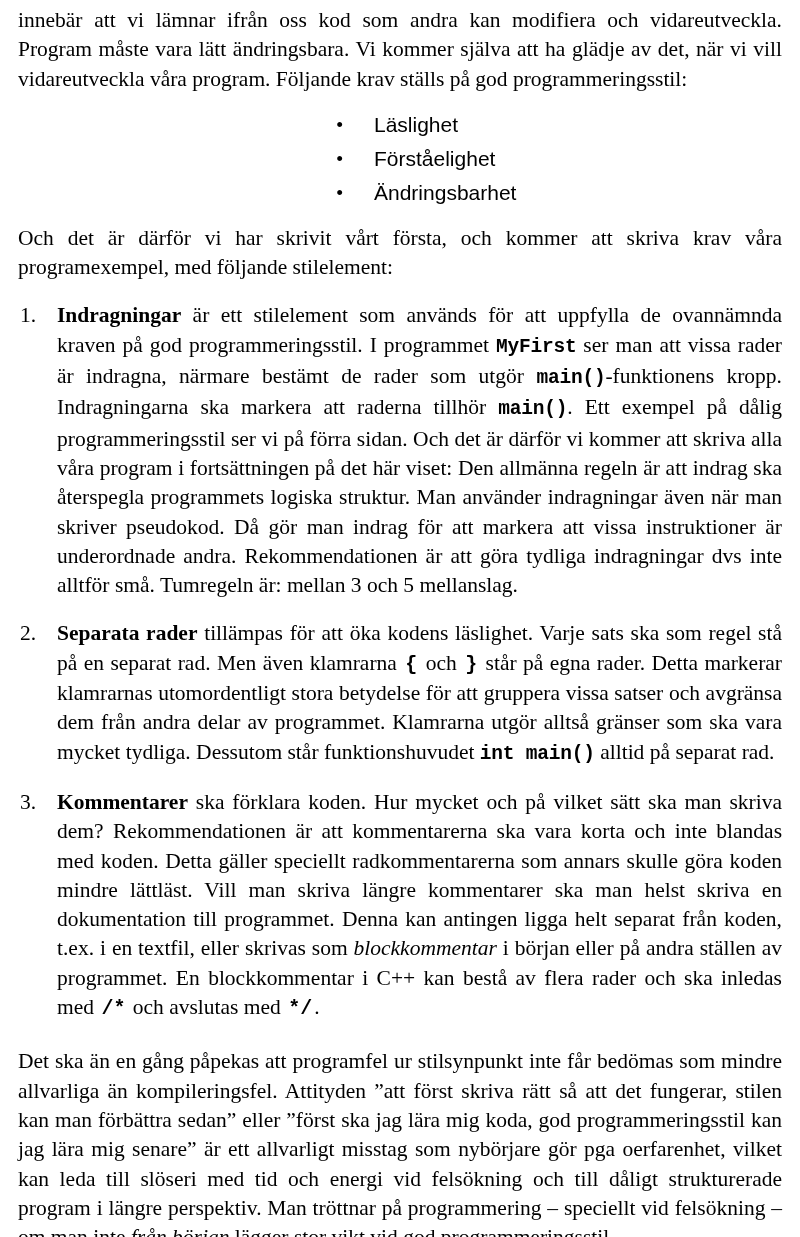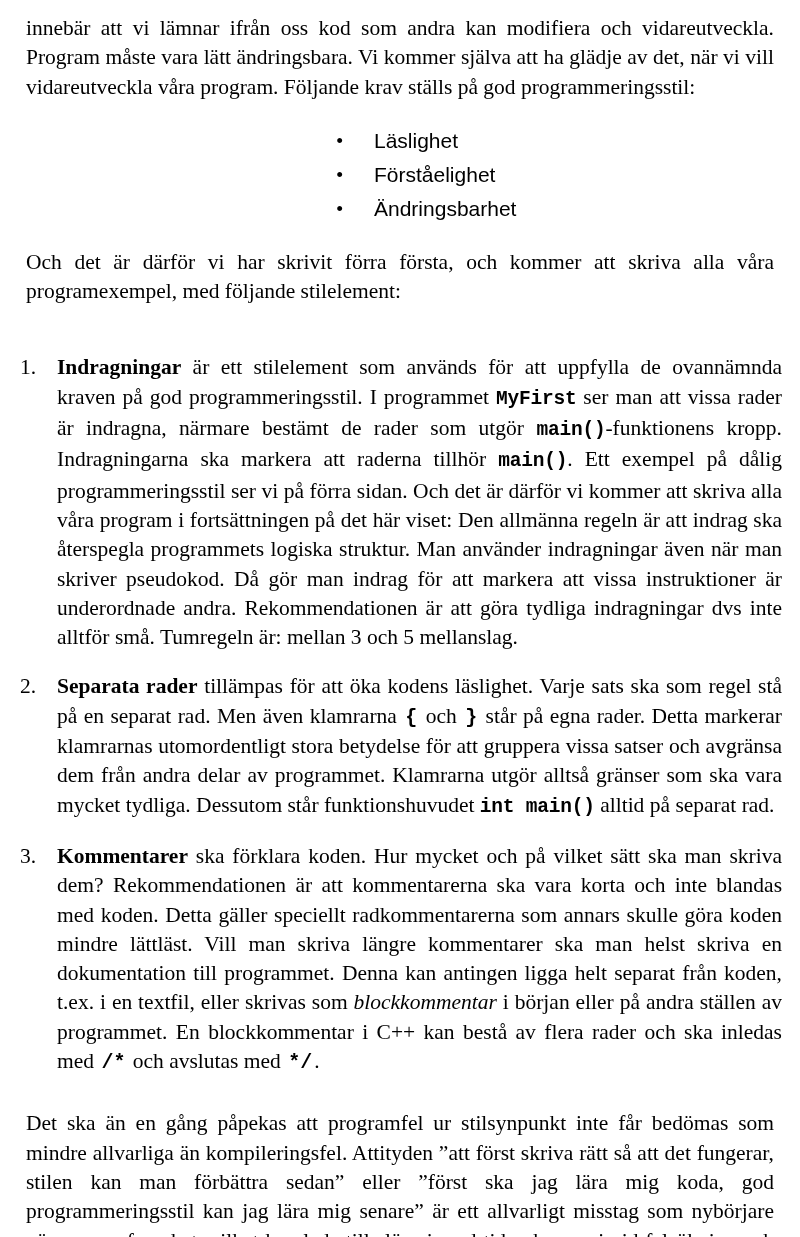--- a/index.html
+++ b/index.html
@@ -15,21 +15,21 @@
     color: #000000;
   }
   .page {
     position: relative;
     width: 800px;
     height: 1237px;
     box-sizing: border-box;
     padding: 6px 18px 0 18px;
   }
   p.body-text {
-    margin: 8px;
+    margin: 0;
     font-size: 21.5px;
     line-height: 29.3px;
     text-align: justify;
     text-justify: inter-word;
     hyphens: none;
   }
   .gap-sm { height: 14px; }
   .gap-md { height: 19px; }
   .gap-lg { height: 24px; }
 
@@ -72,21 +72,20 @@
     left: 2px;
     top: 0;
     font-size: 21.5px;
     line-height: 29.3px;
   }
   ol.numlist > li .item-text {
     display: block;
     font-size: 21.5px;
     line-height: 29.3px;
     text-align: justify;
-    margin-top: 20px;
   }
 
   b.strong { font-weight: bold; }
   i.emph { }
   code.mono {
     font-family: "Liberation Mono", "DejaVu Sans Mono", monospace;
     font-weight: bold;
     font-size: 19.5px;
     letter-spacing: -0.2px;
   }
@@ -116,21 +115,21 @@
       <span>Förståelighet</span>
     </li>
     <li>
       <span class="bullet-dot">•</span>
       <span>Ändringsbarhet</span>
     </li>
   </ul>
 
   <div class="gap-sm"></div>
 
-  <p class="body-text">Och det är därför vi har skrivit förra första, och kommer att skriva alla våra programexempel, med följande stilelement:</p>
+  <p class="body-text">Och det är därför vi har skrivit vårt första, och kommer att skriva krav våra programexempel, med följande stilelement:</p>
 
   <div class="gap-md"></div>
 
   <ol class="numlist">
     <li>
       <span class="num">1.</span>
       <span class="item-text">
         <b class="strong">Indragningar</b><span class="seg"> är ett stilelement som används för att uppfylla de ovannämnda kraven på god programmeringsstil. I programmet <code class="mono">MyFirst</code> ser man att vissa rader är indragna, närmare bestämt de rader som utgör <code class="mono">main()</code>-funktionens kropp. Indragningarna ska markera att raderna tillhör <code class="mono">main()</code>. Ett exempel på dålig programmeringsstil ser vi på förra sidan. Och det är därför vi kommer att skriva alla våra program i fortsättningen på det här viset: Den allmänna regeln är att indrag ska återspegla programmets logiska struktur. Man använder indragningar även när man skriver pseudokod. Då gör man indrag för att markera att vissa instruktioner är underordnade andra. Rekommendationen är att göra tydliga indragningar dvs inte alltför små. Tumregeln är: mellan 3 och 5 mellanslag.</span>
       </span>
     </li>

